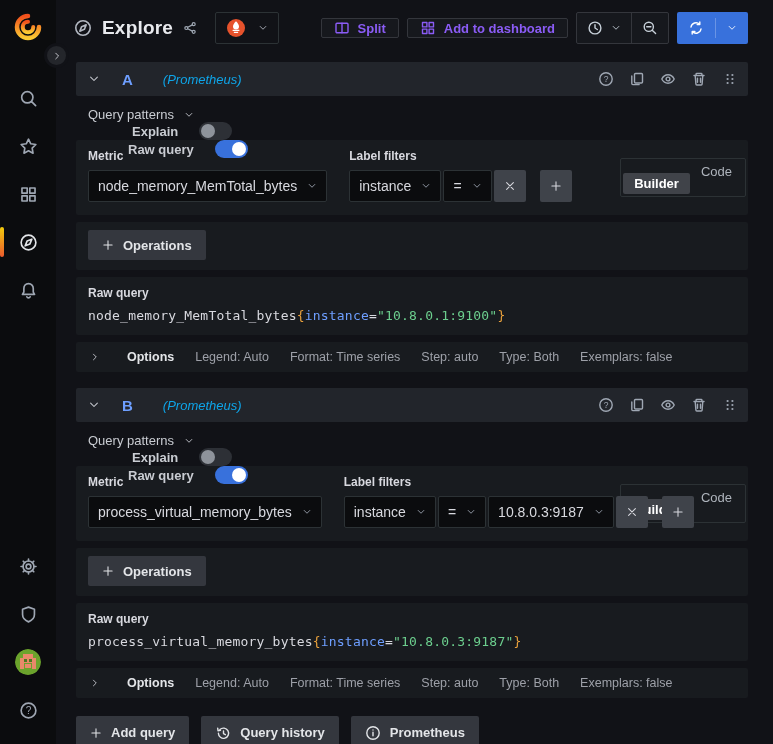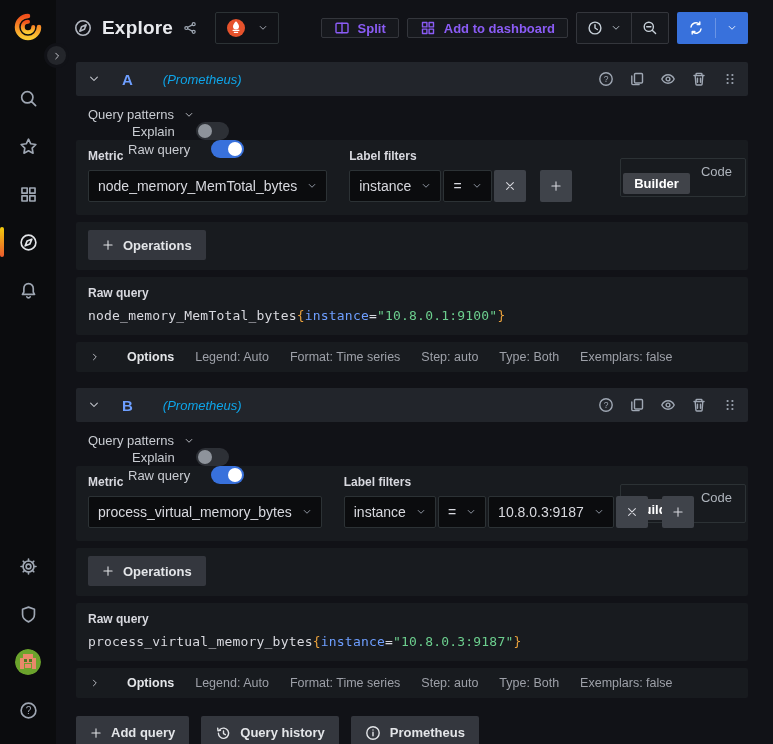--- a/index.html
+++ b/index.html
@@ -80,21 +80,21 @@
   }
   .qp-collapse { color:#c9ccd2; cursor:pointer; display:flex; }
   .qp-ref { color:#6e9fff; font-weight:700; font-size:15px; margin-left:22px; cursor:pointer; }
   .qp-ds-hint { color:#0ea5e9; font-style:italic; margin-left:30px; font-size:13px; }
   .qp-actions { margin-left:auto; display:flex; align-items:center; gap:15px; color:#9fa7b3; }
   .qp-actions .act { cursor:pointer; display:flex; }
 
   .qp-toolbar { display:flex; align-items:flex-start; padding:4px 2px 4px 12px; margin-bottom:9px; height:28px;flex-direction:column; }
   .qpatterns { display:flex; align-items:center; gap:10px; color:#c9ccd2; cursor:pointer; background:none; border:none; font:inherit; }
   .tg-label { color:#c9ccd2; }
-  .toolbar-item { display:flex; align-items:center; gap:21px; }
+  .toolbar-item { display:flex; align-items:center; gap:21px;font-weight:bold; }
   .toggle { width:33px; height:18px; border-radius:9px; background:#2d3036; position:relative; cursor:pointer; }
   .toggle .knob { position:absolute; top:2px; left:2px; width:14px; height:14px; border-radius:50%; background:#8e939b; }
   .toggle.on { background:#3871dc; }
   .toggle.on .knob { left:auto; right:2px; background:#fff; }
   .seg { margin-left:auto; display:flex; border:1px solid #2c3235; border-radius:2px; padding:2px; }
   .seg .seg-item { padding:3px 11px; border-radius:2px; color:#aeb4bc; cursor:pointer; font-size:13px; }
   .seg .seg-item.active { background:#404349; color:#fff; font-weight:700;margin-top:12px; }
 
   .qp-section { background:#181b1f; border-radius:2px; margin-bottom:7px; }
   .qp-editor { padding:9px 12px 13px; display:flex; align-items:flex-end; }

